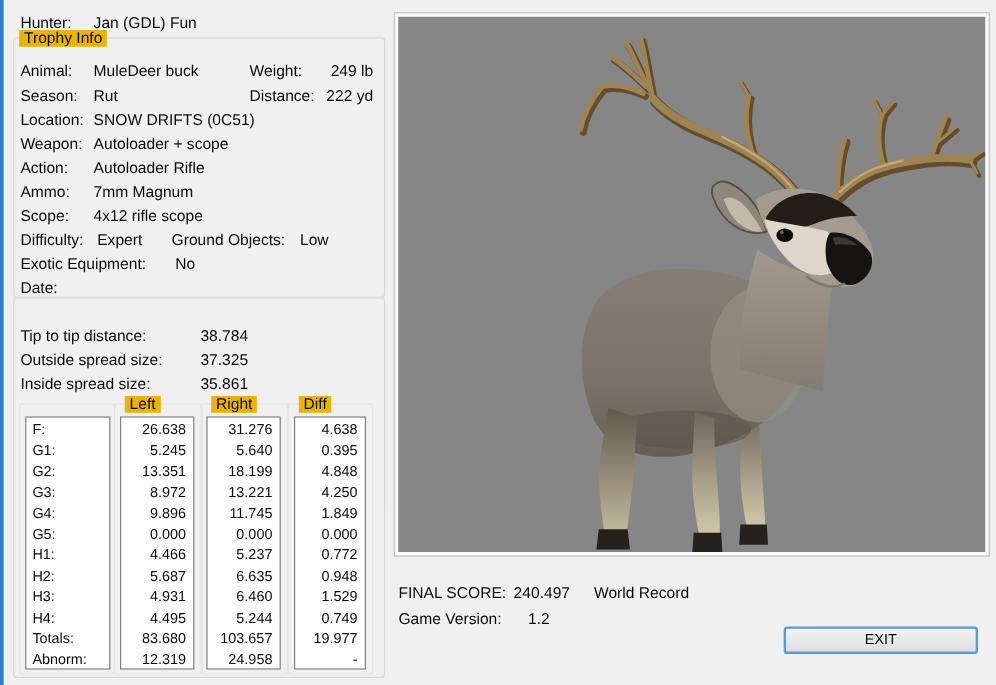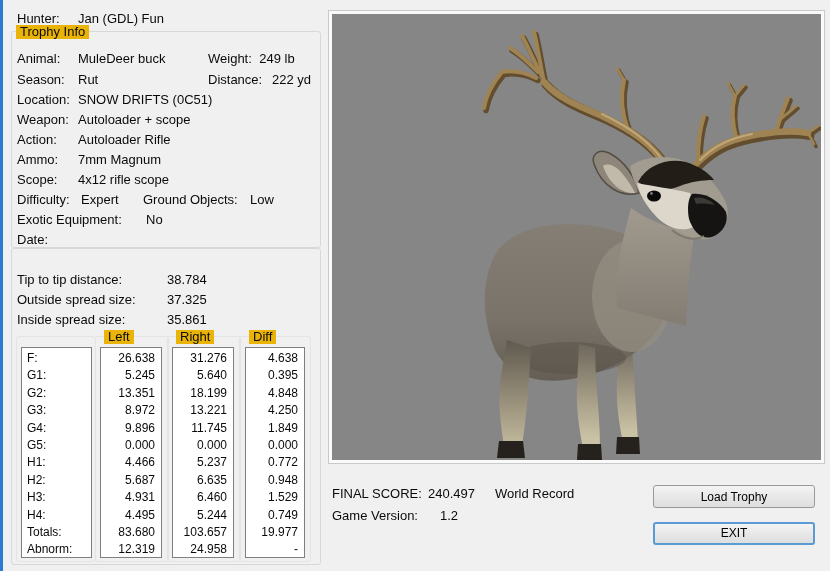--- a/index.html
+++ b/index.html
@@ -43,21 +43,21 @@
 
   <span class="t" style="left:14px;top:12px">Hunter:</span>
   <span class="t" style="left:75px;top:12px">Jan (GDL) Fun</span>
 
   <div class="gbox" style="left:8px;top:31px;width:310px;height:217px"></div>
   <span class="gcap t" style="left:13px;top:25px">Trophy Info</span>
 
   <span class="t" style="left:14px;top:52px">Animal:</span>
   <span class="t" style="left:75px;top:52px">MuleDeer buck</span>
   <span class="t" style="left:205px;top:52px">Weight:</span>
-  <span class="t" style="left:240px;top:52px;width:68px;text-align:center">249 lb</span>
+  <span class="t" style="left:240px;top:52px;width:68px;text-align:right">249 lb</span>
 
   <span class="t" style="left:14px;top:73px">Season:</span>
   <span class="t" style="left:75px;top:73px">Rut</span>
   <span class="t" style="left:205px;top:73px">Distance:</span>
   <span class="t" style="left:240px;top:73px;width:68px;text-align:right">222 yd</span>
 
   <span class="t" style="left:14px;top:93px">Location:</span>
   <span class="t" style="left:75px;top:93px">SNOW DRIFTS (0C51)</span>
 
   <span class="t" style="left:14px;top:113px">Weapon:</span>
@@ -272,16 +272,15 @@
       <circle cx="319.5" cy="179.5" r="1.4" fill="#777777"></circle>
     </svg>
   </div>
 
   <span class="t" style="left:329px;top:487px">FINAL SCORE:</span>
   <span class="t" style="left:425px;top:487px">240.497</span>
   <span class="t" style="left:492px;top:487px">World Record</span>
   <span class="t" style="left:329px;top:509px">Game Version:</span>
   <span class="t" style="left:437px;top:509px">1.2</span>
 
-  <button class="btn" style="top:485px">Load Trophy</button>
   <button class="btn focus" style="top:522px">EXIT</button>
 
 </div>
 
 </body></html>

